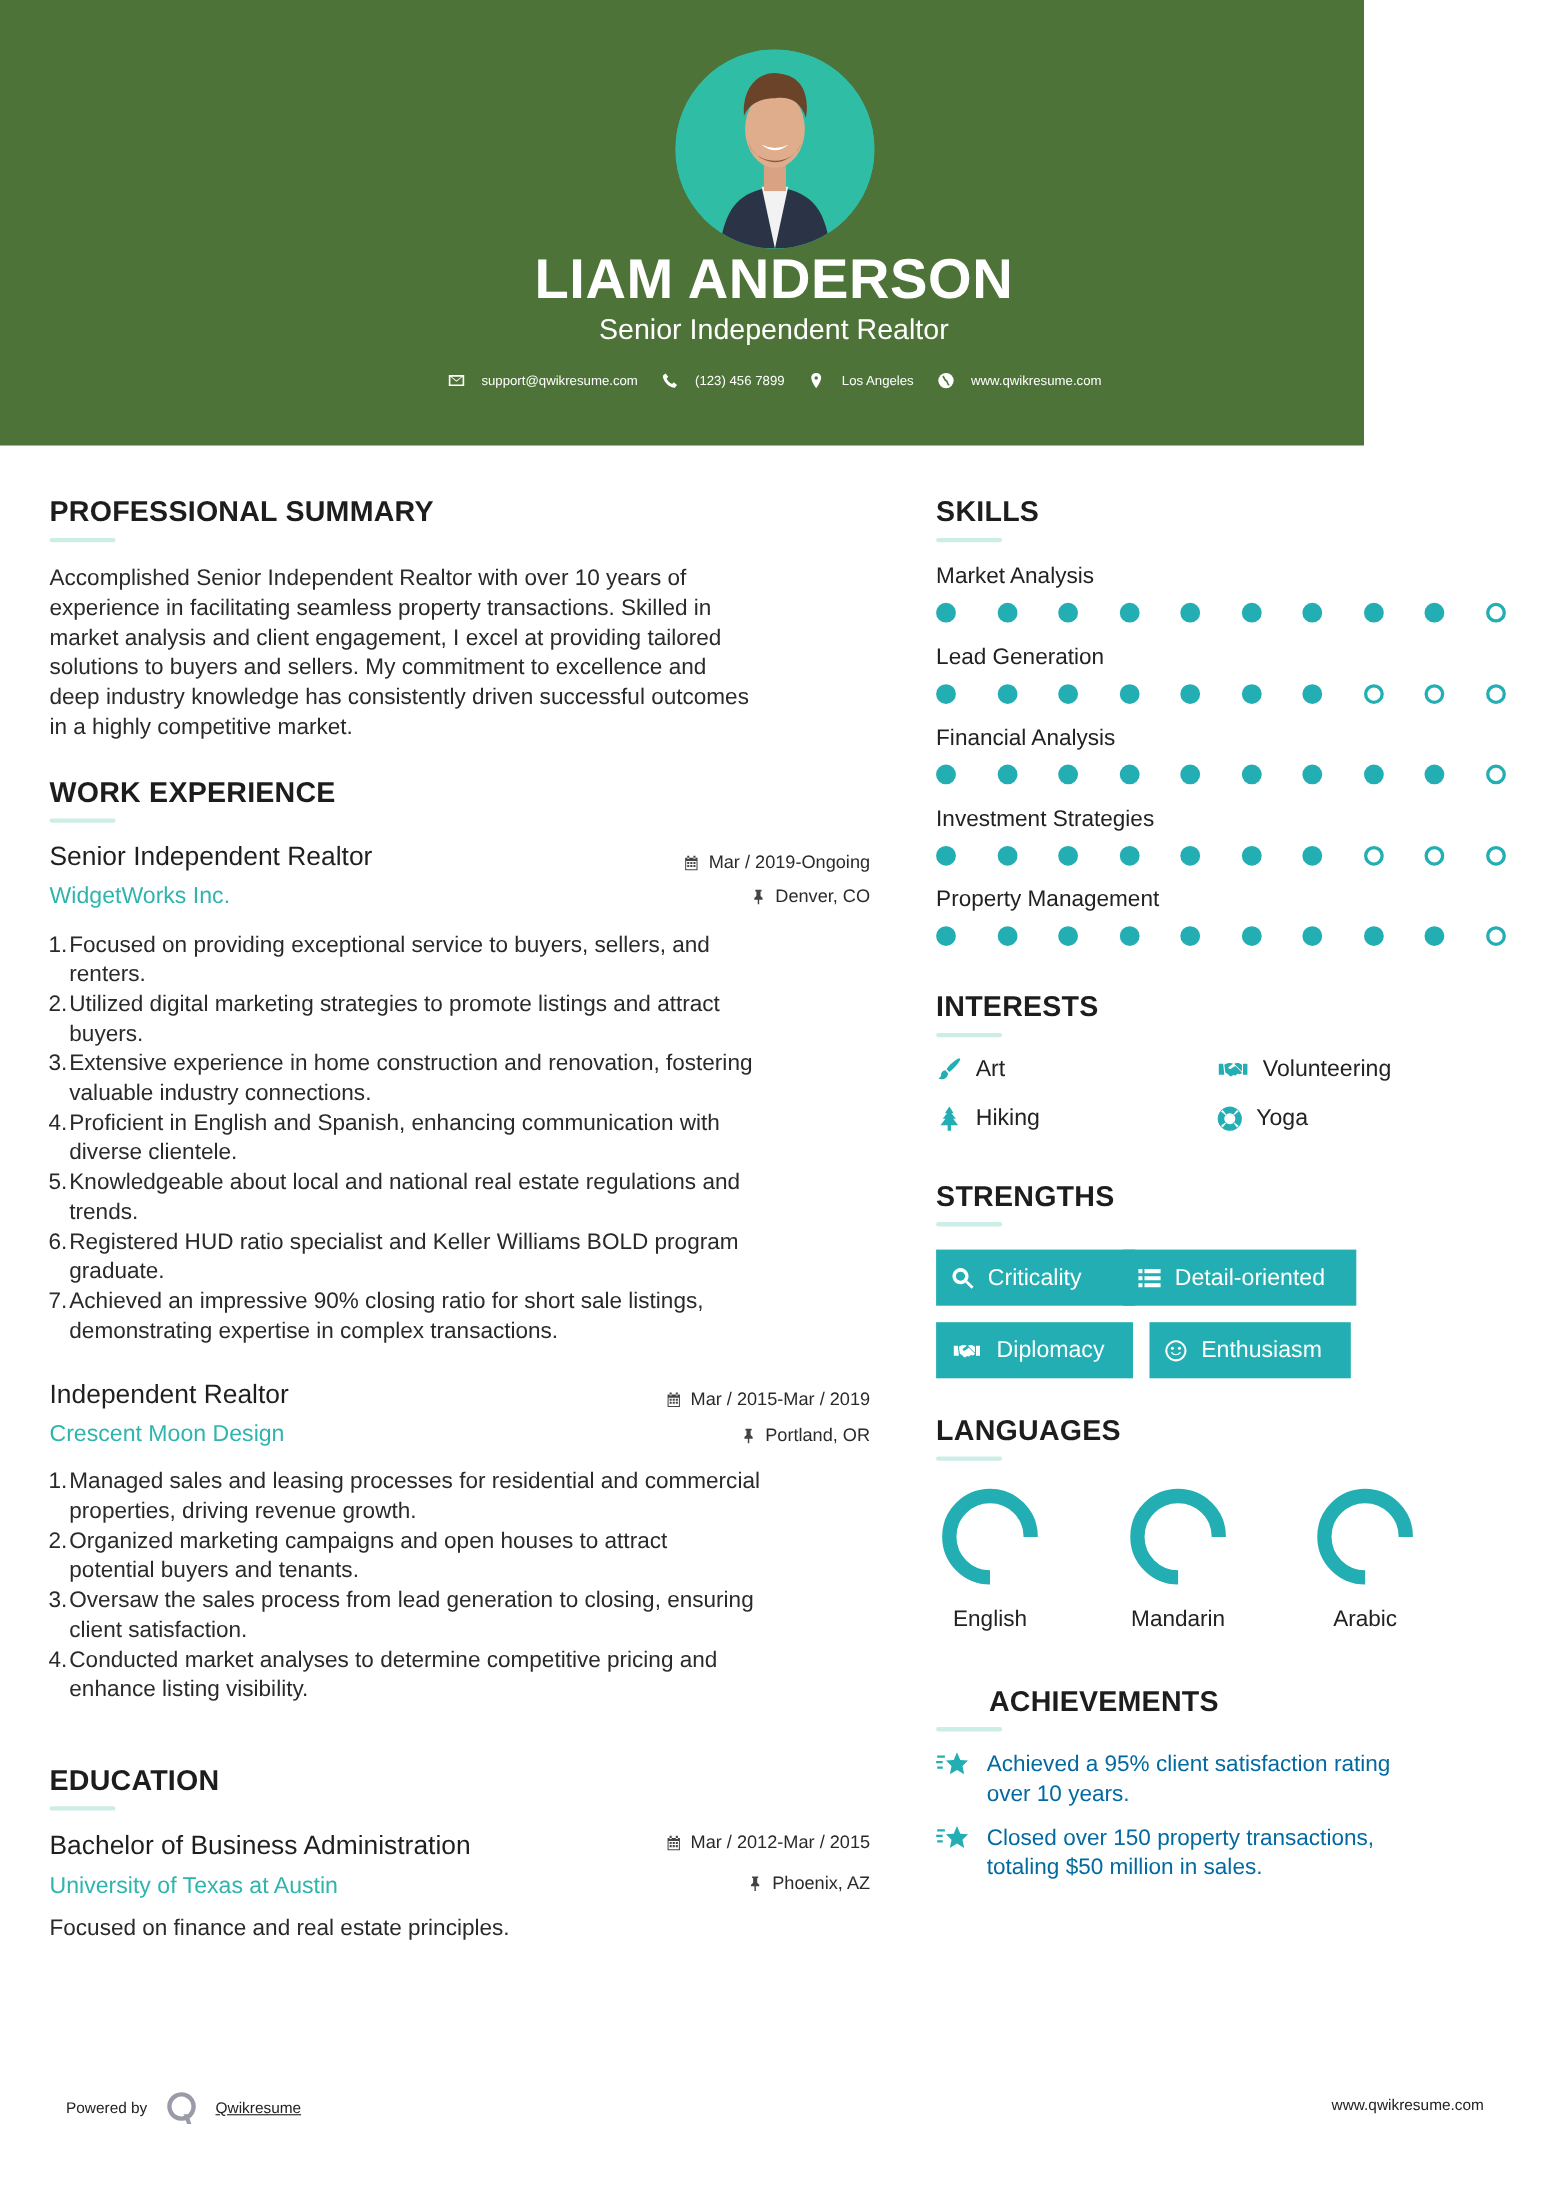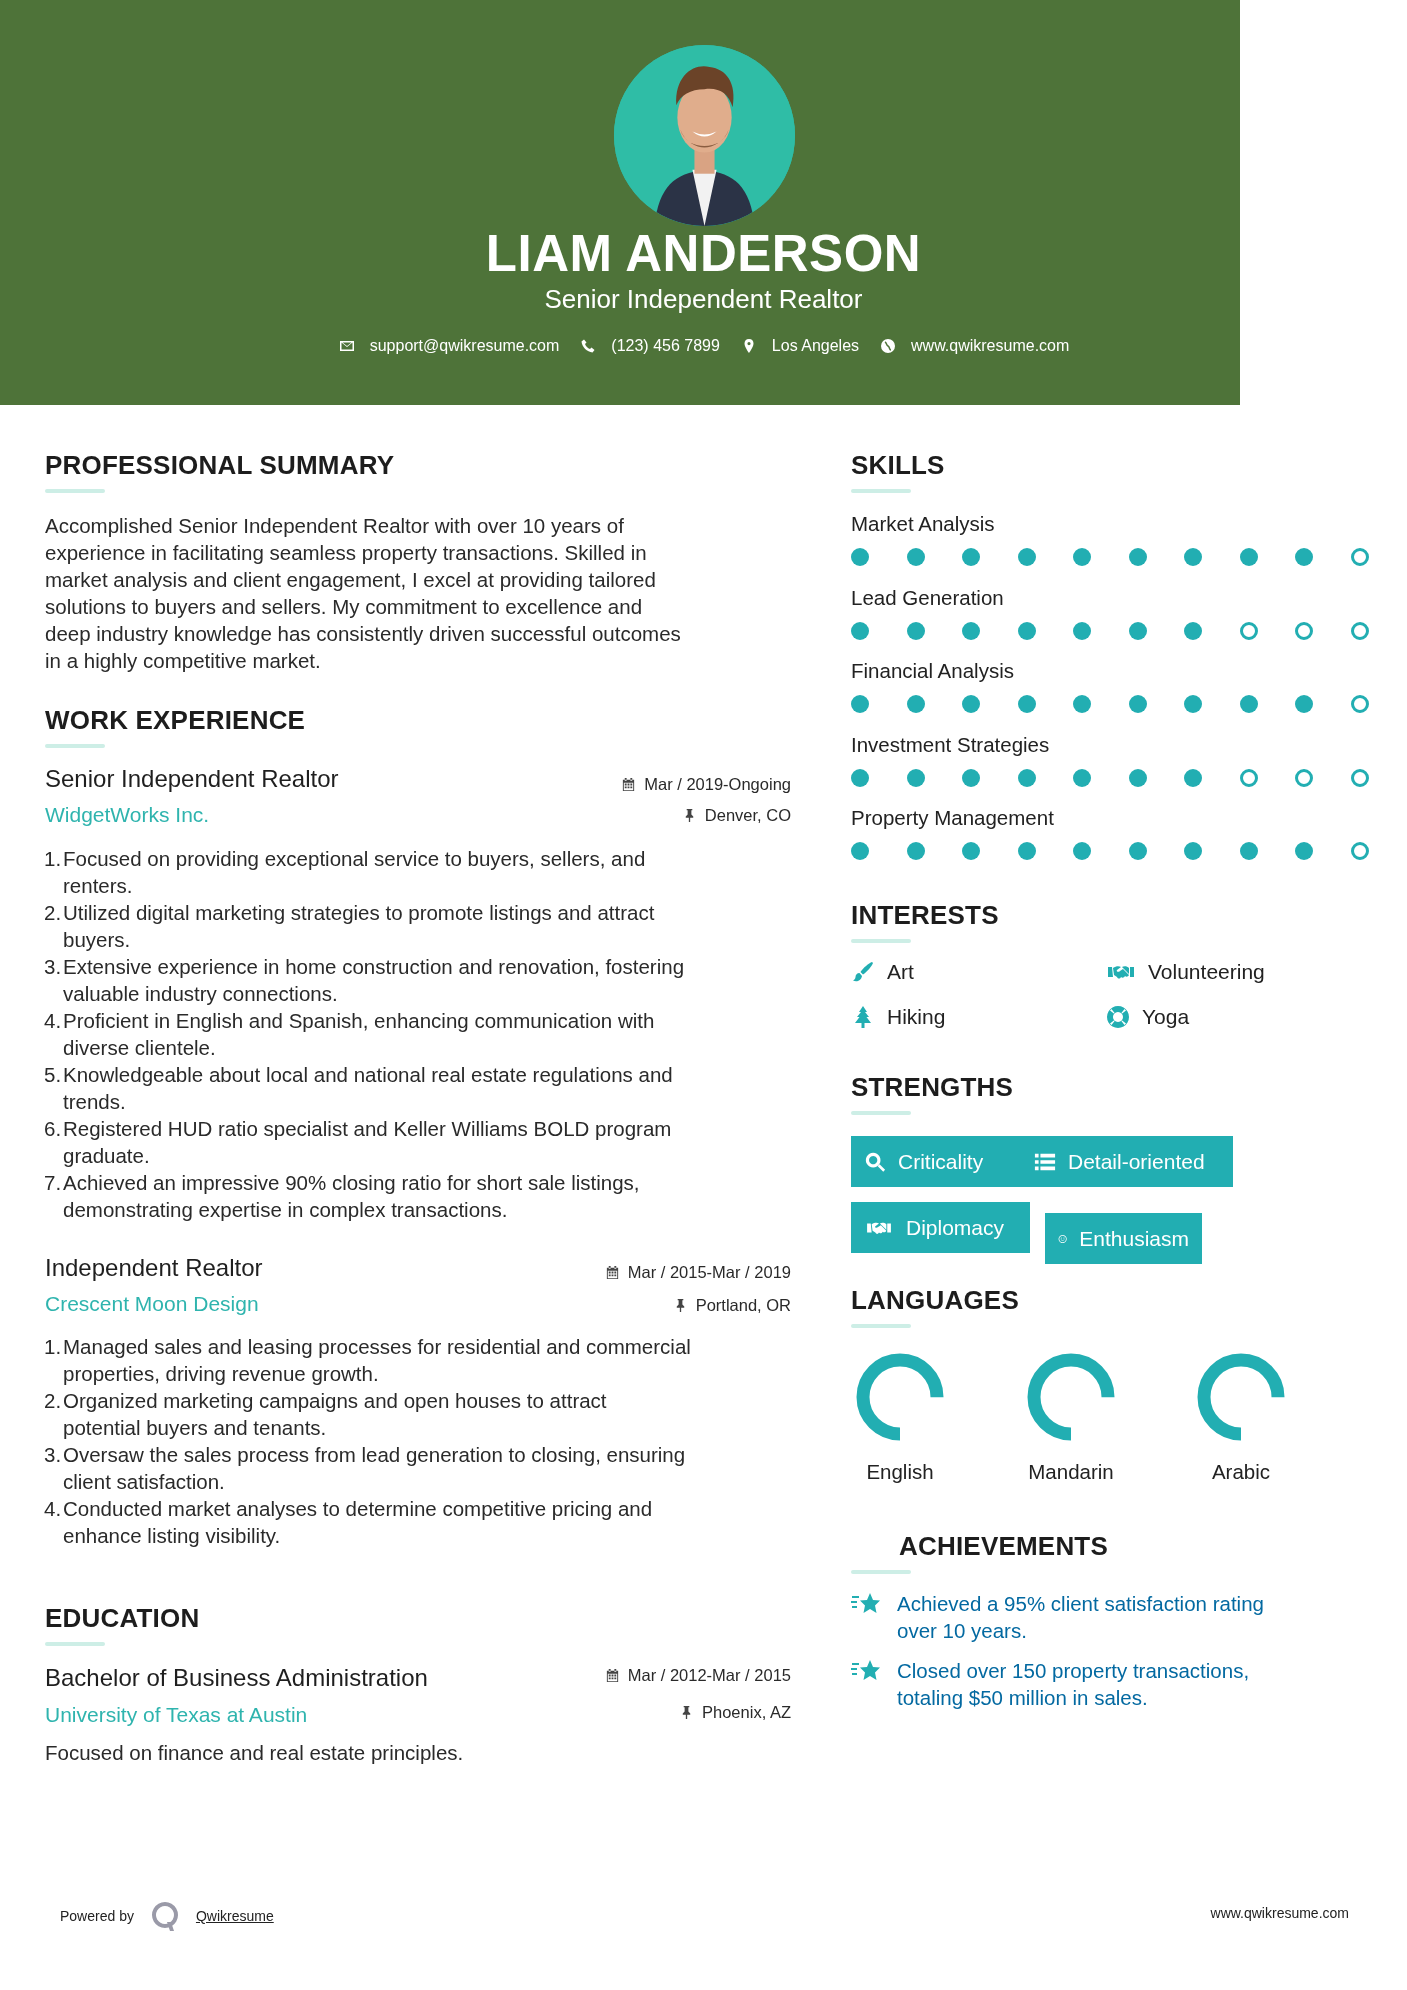--- a/index.html
+++ b/index.html
@@ -4,21 +4,21 @@
 <style>
   * { box-sizing: border-box; margin: 0; padding: 0; }
   html, body { width: 1407px; height: 1990px; background: #ffffff; }
   body { font-family: "Liberation Sans", "DejaVu Sans", sans-serif; color: #222; position: relative; overflow: hidden; }
 
   .header { position: absolute; left: 0; top: 0; width: 1240px; height: 405px; background: #4e7339; }
   .avatar { position: absolute; left: 614px; top: 45px; width: 181px; height: 181px; border-radius: 50%; background: #2fbda6; overflow: hidden; }
   .avatar svg { width: 100%; height: 100%; display: block; }
   .name { position: absolute; left: 0; top: 224px; width: 1407px; text-align: center; color: #fff; font-size: 51px; font-weight: bold; letter-spacing: 0.5px; }
   .title { position: absolute; left: 0; top: 284px; width: 1407px; text-align: center; color: #fff; font-size: 26px; }
-  .contacts { position: absolute; left: 0; top: 337px; width: 1407px; display: flex; justify-content: center; align-items: center; gap: 0; color: #fff; font-size: 16px; }
+  .contacts { position: absolute; left: 0; top: 337px; width: 1407px; display: flex; justify-content: center; align-items: center; gap: 0; color: #fff; font-size: 12px; }
   .contact { display: flex; align-items: center; margin: 0 10px; }
   .contact .ic { width: 18px; height: 18px; margin-right: 14px; display: inline-flex; align-items: center; justify-content: center; }
   .contact .ic svg { width: 16px; height: 16px; fill: #fff; }
 
   .sec-title { position: absolute; font-size: 26px; font-weight: bold; color: #1d1d1d; letter-spacing: 0.2px; }
   .sec-line { position: absolute; width: 60px; height: 4px; background: #cdeee6; border-radius: 2px; }
 
   .para { position: absolute; font-size: 20.5px; line-height: 27px; color: #2a2a2a; }
 
   .job-title { position: absolute; font-size: 24px; color: #1f1f1f; }
@@ -340,21 +340,21 @@
       <path d="M1 3h4v4H1z M7 3h16v4H7z M1 10h4v4H1z M7 10h16v4H7z M1 17h4v4H1z M7 17h16v4H7z"></path>
     </svg>
   <span>Detail-oriented</span>
 </div>
 <div class="chip" style="left:851px; top:1202px; width:179px;">
   <svg viewBox="0 0 28 24" style="width:30px">
       <path d="M1 7h4l1 10H1z M23 7h4v10h-4z M6 8 C9 6 12 6 14 7 L10 10 C9 11 11 13 13 11 L16 9 L22 15 C21 17 19 17 18 16 C17 18 15 18 14 17 C13 19 11 19 10 17 L7 15 Z M15 7 C17 6 20 6 22 8 L22 14 L17 9 Z"></path>
     </svg>
   <span>Diplomacy</span>
 </div>
-<div class="chip" style="left:1045px; top:1202px; width:157px;margin-top:11px;">
+<div class="chip" style="left:1045px; top:1202px; width:183px;">
   <svg viewBox="0 0 24 24">
       <path d="M12 1.5 A10.5 10.5 0 1 0 12.01 1.5 Z M12 3.5 A8.5 8.5 0 1 1 11.99 3.5 Z" fill-rule="evenodd"></path>
       <circle cx="8.5" cy="9.5" r="1.5"></circle>
       <circle cx="15.5" cy="9.5" r="1.5"></circle>
       <path d="M7 13.5 C8 17.5 16 17.5 17 13.5 L15.3 13.5 C14.5 16 9.5 16 8.7 13.5 Z"></path>
     </svg>
   <span>Enthusiasm</span>
 </div>
 
 <div class="sec-title" style="left:851px; top:1285px;">LANGUAGES</div>

